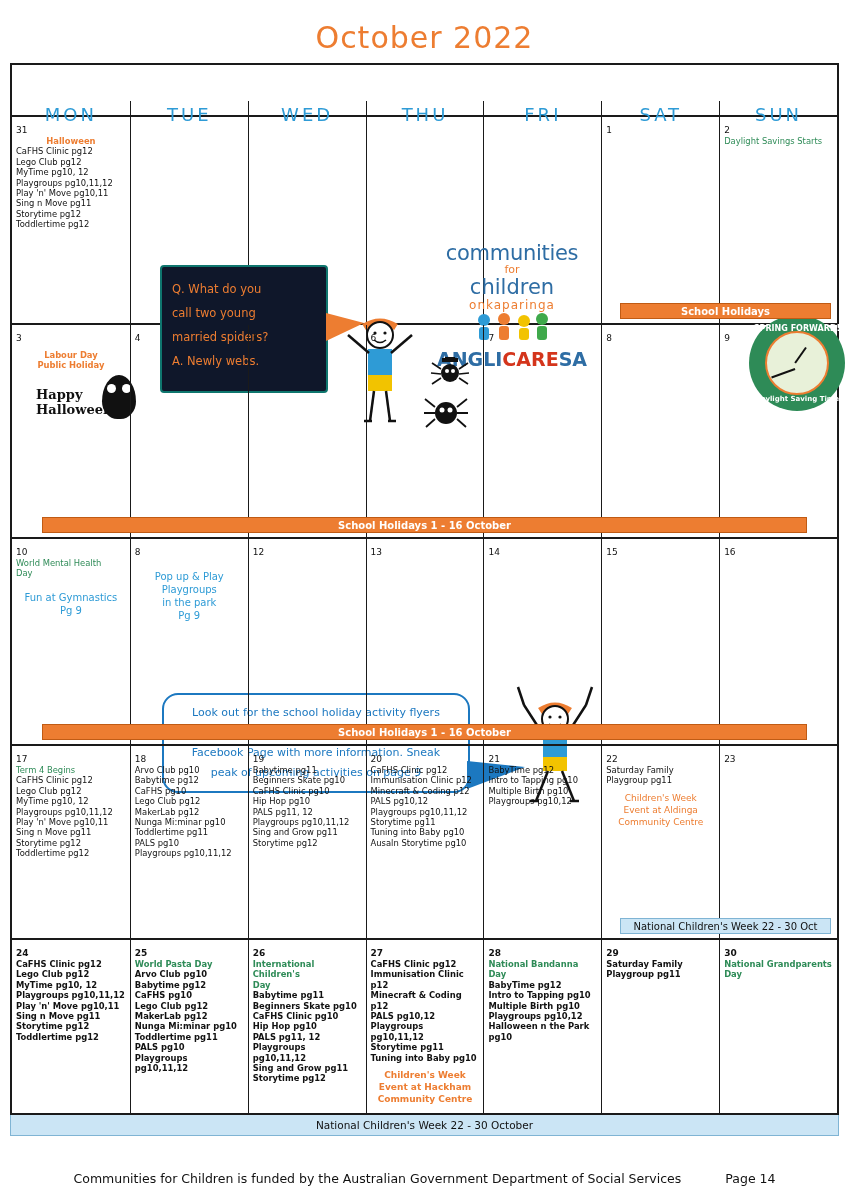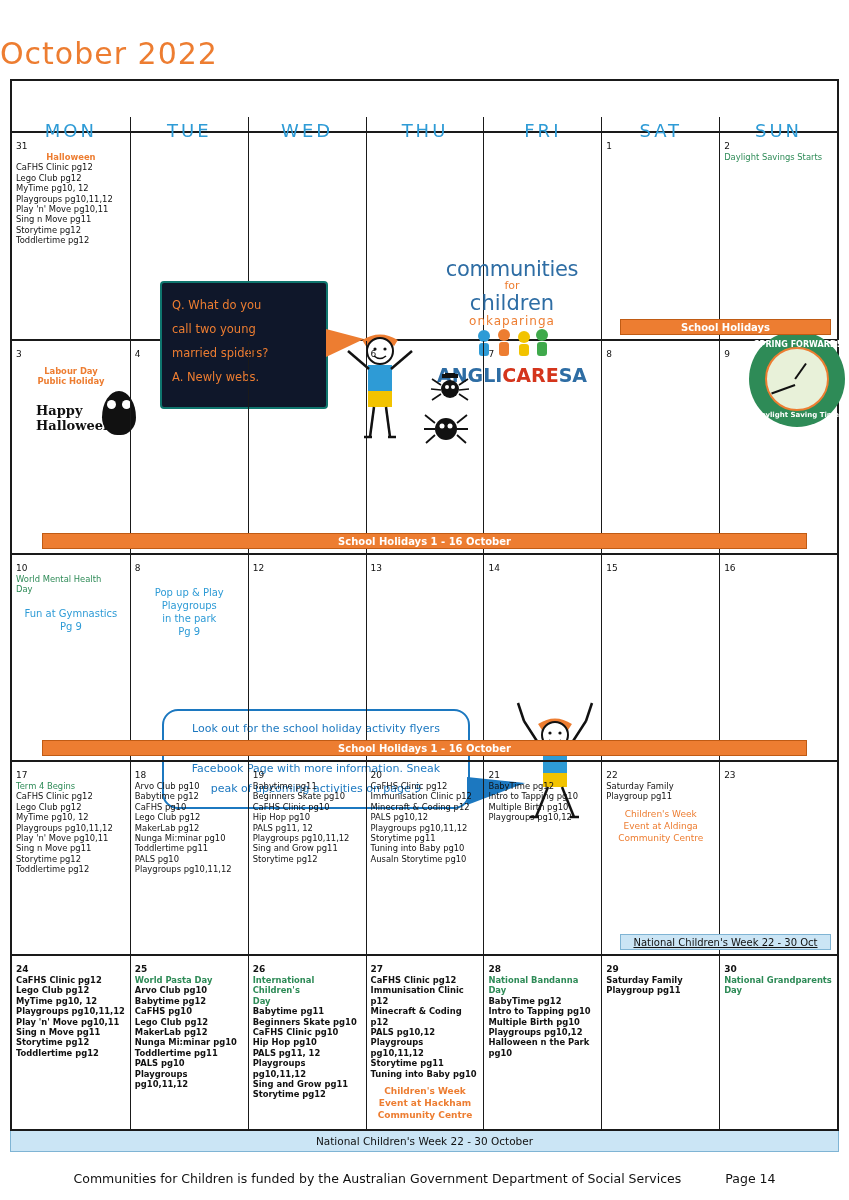--- a/index.html
+++ b/index.html
@@ -8,26 +8,26 @@
     width: 849px; height: 1200px;
     background: #ffffff;
     font-family: "DejaVu Sans", sans-serif;
     position: relative;
     overflow: hidden;
   }
   .page { position: relative; width: 849px; height: 1200px; }
 
   
   .title {
-    text-align: left;
+    text-align: center;
     color: #ED7D31;
     font-family: "DejaVu Sans", sans-serif;
     font-size: 30px;
     letter-spacing: 1px;
-    padding-top: 36px;
+    padding-top: 20px;
     padding-bottom: 8px;
     font-weight: 400;
   }
 
   
   .cal {
     position: relative;
     margin: 0 10px;
     border: 2px solid #1a1a1a;
     border-bottom: none;
@@ -109,21 +109,20 @@
   }
   .banner-blue {
     position: absolute;
     background: #CBE5F5;
     color: #111;
     font-size: 10px;
     text-align: center;
     line-height: 16px;
     height: 16px;
     border: 1px solid #7fb4d4;
-    text-decoration: underline;
   }
   .bottom-banner {
     margin: 0 10px;
     background: #CBE5F5;
     border: 1px solid #7fb4d4;
     border-top: none;
     color: #111;
     font-size: 10.5px;
     text-align: center;
     line-height: 20px;

